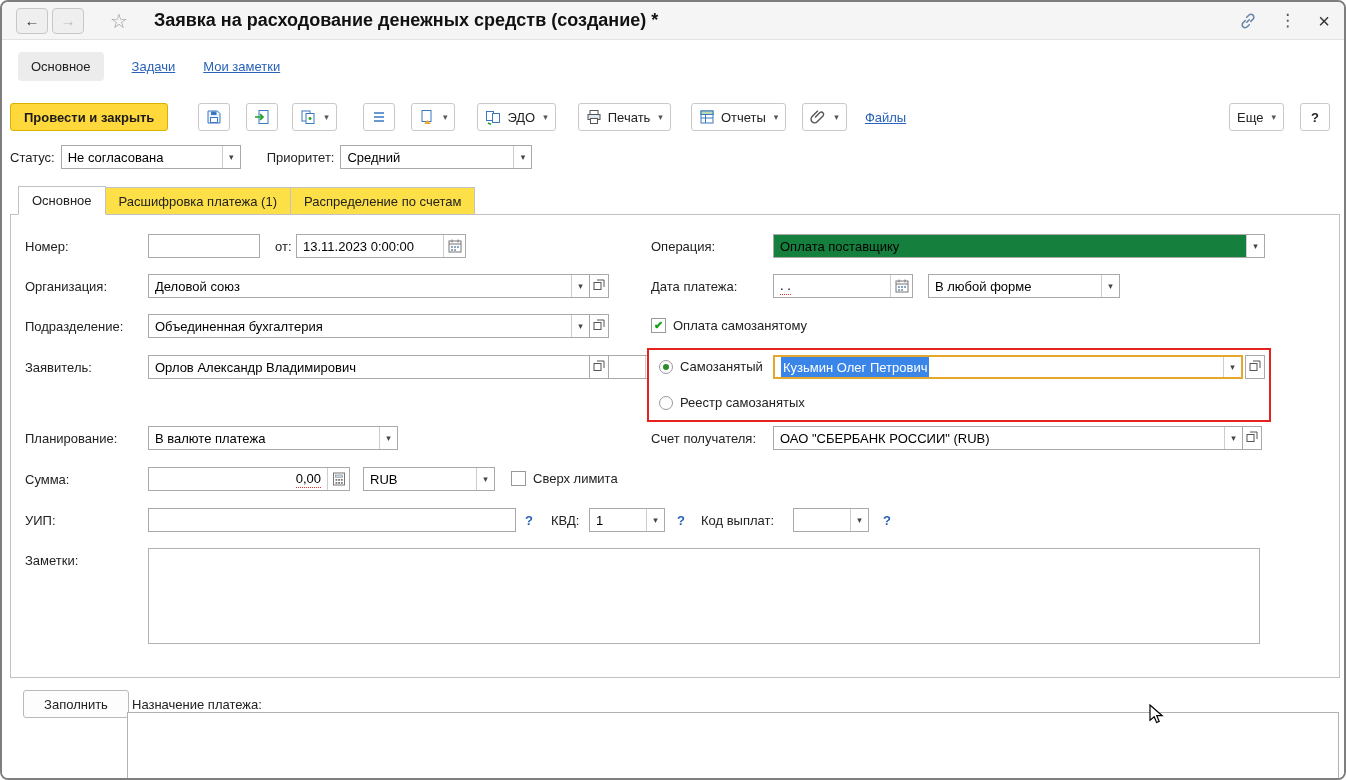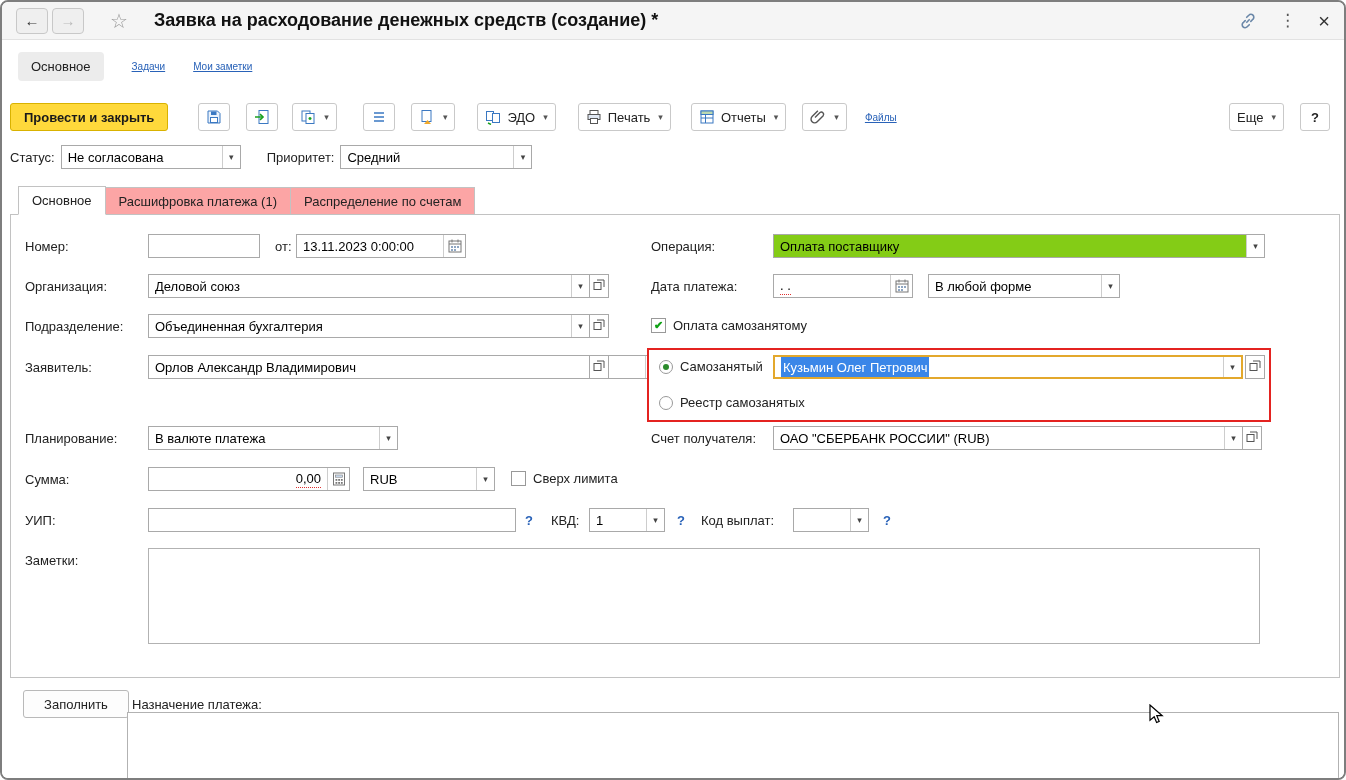--- a/index.html
+++ b/index.html
@@ -14,50 +14,50 @@
   .navbtn.disabled{color:#b9b9b9;}
   .star{margin-left:26px;font-size:20px;color:#9a9a9a;cursor:pointer;line-height:1;}
   .wtitle{margin-left:26px;font-size:18px;font-weight:bold;color:#111;white-space:nowrap;}
   .tright{margin-left:auto;display:flex;align-items:center;gap:22px;}
   .tbicon{cursor:pointer;display:flex;align-items:center;font-size:17px;color:#555;line-height:1;}
   .tbicon.close{font-size:20px;color:#333;}
 
   
   .navrow{position:absolute;top:39px;left:0;right:0;height:50px;display:flex;align-items:center;padding:0 16px;background:#fff;}
   .navchip{background:#ececec;border-radius:4px;padding:7px 13px;font-size:13px;color:#222;cursor:pointer;}
-  .navlink{color:#2962b8;text-decoration:underline;font-size:10px;cursor:pointer;}
+  .navlink{color:#2962b8;text-decoration:underline;font-size:13px;cursor:pointer;}
   .navrow .navlink{margin-left:28px;}
 
   
   .toolbar{position:absolute;top:92px;left:0;right:0;height:46px;display:flex;align-items:center;padding:0 8px;}
   .btn-yellow{height:28px;padding:0 13px;background:#ffd93b;border:1px solid #d9b200;border-radius:3px;font-size:13px;font-weight:bold;color:#1a1a1a;cursor:pointer;}
   .tbtn{height:28px;display:flex;align-items:center;border:1px solid #c9c9c9;border-radius:3px;background:#fff;cursor:pointer;padding:0 7px;gap:6px;font-size:13px;color:#222;}
   .tbtn .arr{font-size:9px;color:#555;margin-left:2px;}
   .tbtn .ic{display:flex;align-items:center;}
   .spacer{flex:1;}
   .qbtn{justify-content:center;font-weight:bold;width:30px;padding:0;}
 
   
   .statusrow{position:absolute;top:140px;left:0;right:0;height:30px;display:flex;align-items:center;padding:0 8px;font-size:13px;color:#222;}
 
   
   .fld{display:flex;align-items:stretch;height:24px;border:1px solid #a9a9a9;background:#fff;font-size:13px;color:#000;}
   .fld .txt{flex:1;display:flex;align-items:center;padding:0 6px;white-space:nowrap;overflow:hidden;}
   .fld .arr{width:18px;display:flex;align-items:center;justify-content:center;border-left:1px solid #cdcdcd;color:#444;font-size:9px;cursor:pointer;background:#fff;flex:none;}
   .fld .cbtn{width:22px;display:flex;align-items:center;justify-content:center;border-left:1px solid #cdcdcd;cursor:pointer;background:#fff;flex:none;}
   .openbtn{width:20px;height:24px;border:1px solid #a9a9a9;background:#fff;display:flex;align-items:center;justify-content:center;cursor:pointer;}
-  .orange{background:#84cc16;}
+  .orange{background:#15803d;}
   .right .txt,.txt.num{justify-content:flex-end;}
   .redline{border-bottom:1px dotted #e03030;padding-bottom:1px;}
   .focus{border:2px solid #e3a82c;}
   .selected{background:#3a86e8;color:#fff;padding:9px 2px;}
 
   
   .tabstrip{position:absolute;top:184px;left:0;right:0;height:29px;display:flex;align-items:flex-end;padding-left:16px;z-index:2;}
-  .tab{height:28px;display:flex;align-items:center;padding:0 13px;font-size:13px;color:#222;background:#fca5a5;border:1px solid #c2c2c2;cursor:pointer;margin-right:-1px;}
+  .tab{height:28px;display:flex;align-items:center;padding:0 13px;font-size:13px;color:#222;background:#fde047;border:1px solid #c2c2c2;cursor:pointer;margin-right:-1px;}
   .tab.active{background:#fff;height:29px;border-bottom:1px solid #fff;z-index:3;}
 
   
   .panel{position:absolute;top:212px;left:8px;width:1330px;height:464px;border:1px solid #c2c2c2;background:#fff;z-index:1;}
   .lbl{font-size:13px;color:#222;height:24px;display:flex;align-items:center;white-space:nowrap;}
   .redhl{position:absolute;border:2px solid #e42320;background:#fff;text-align:right;}
   .cb{width:15px;height:15px;border:1px solid #999;background:#fff;display:flex;align-items:center;justify-content:center;font-size:11px;font-weight:bold;color:#0fa215;flex:none;cursor:pointer;}
   .radio{width:14px;height:14px;border:1px solid #999;border-radius:50%;background:#fff;position:relative;flex:none;cursor:pointer;}
   .radio.sel::after{content:"";position:absolute;left:3px;top:3px;width:6px;height:6px;border-radius:50%;background:#2c8c2c;}
   .inline{display:flex;align-items:center;gap:7px;font-size:13px;color:#222;}

